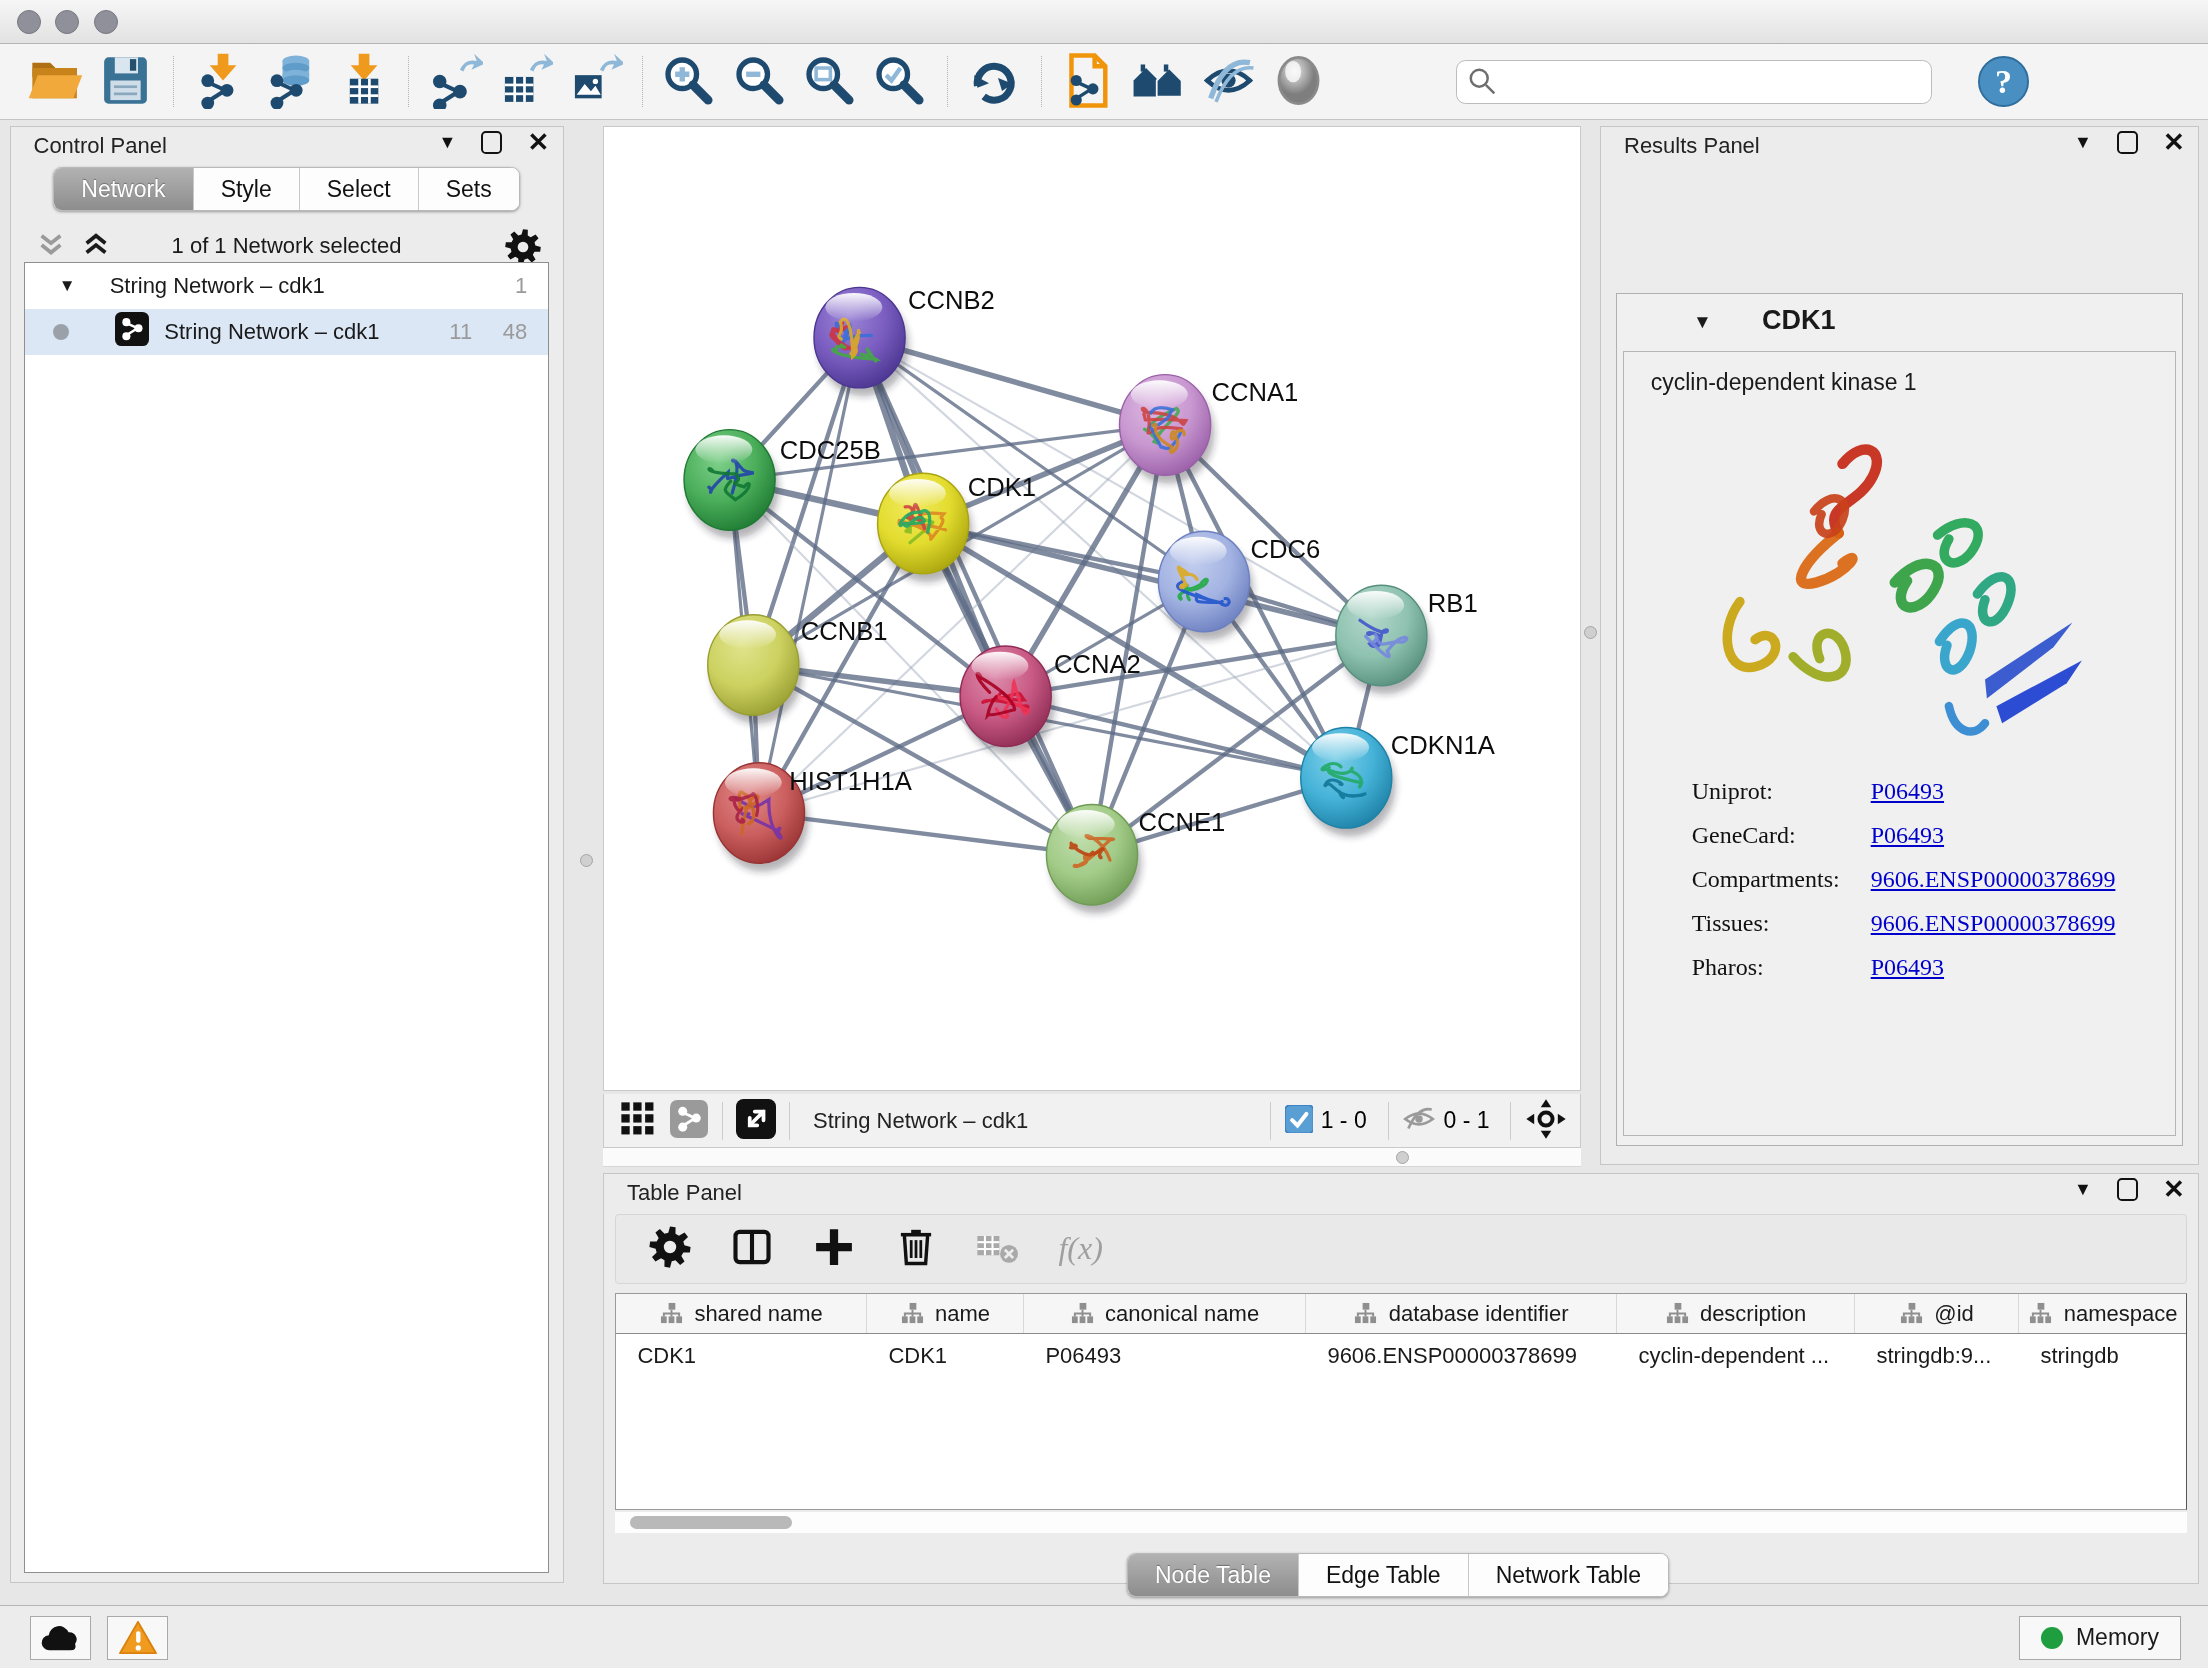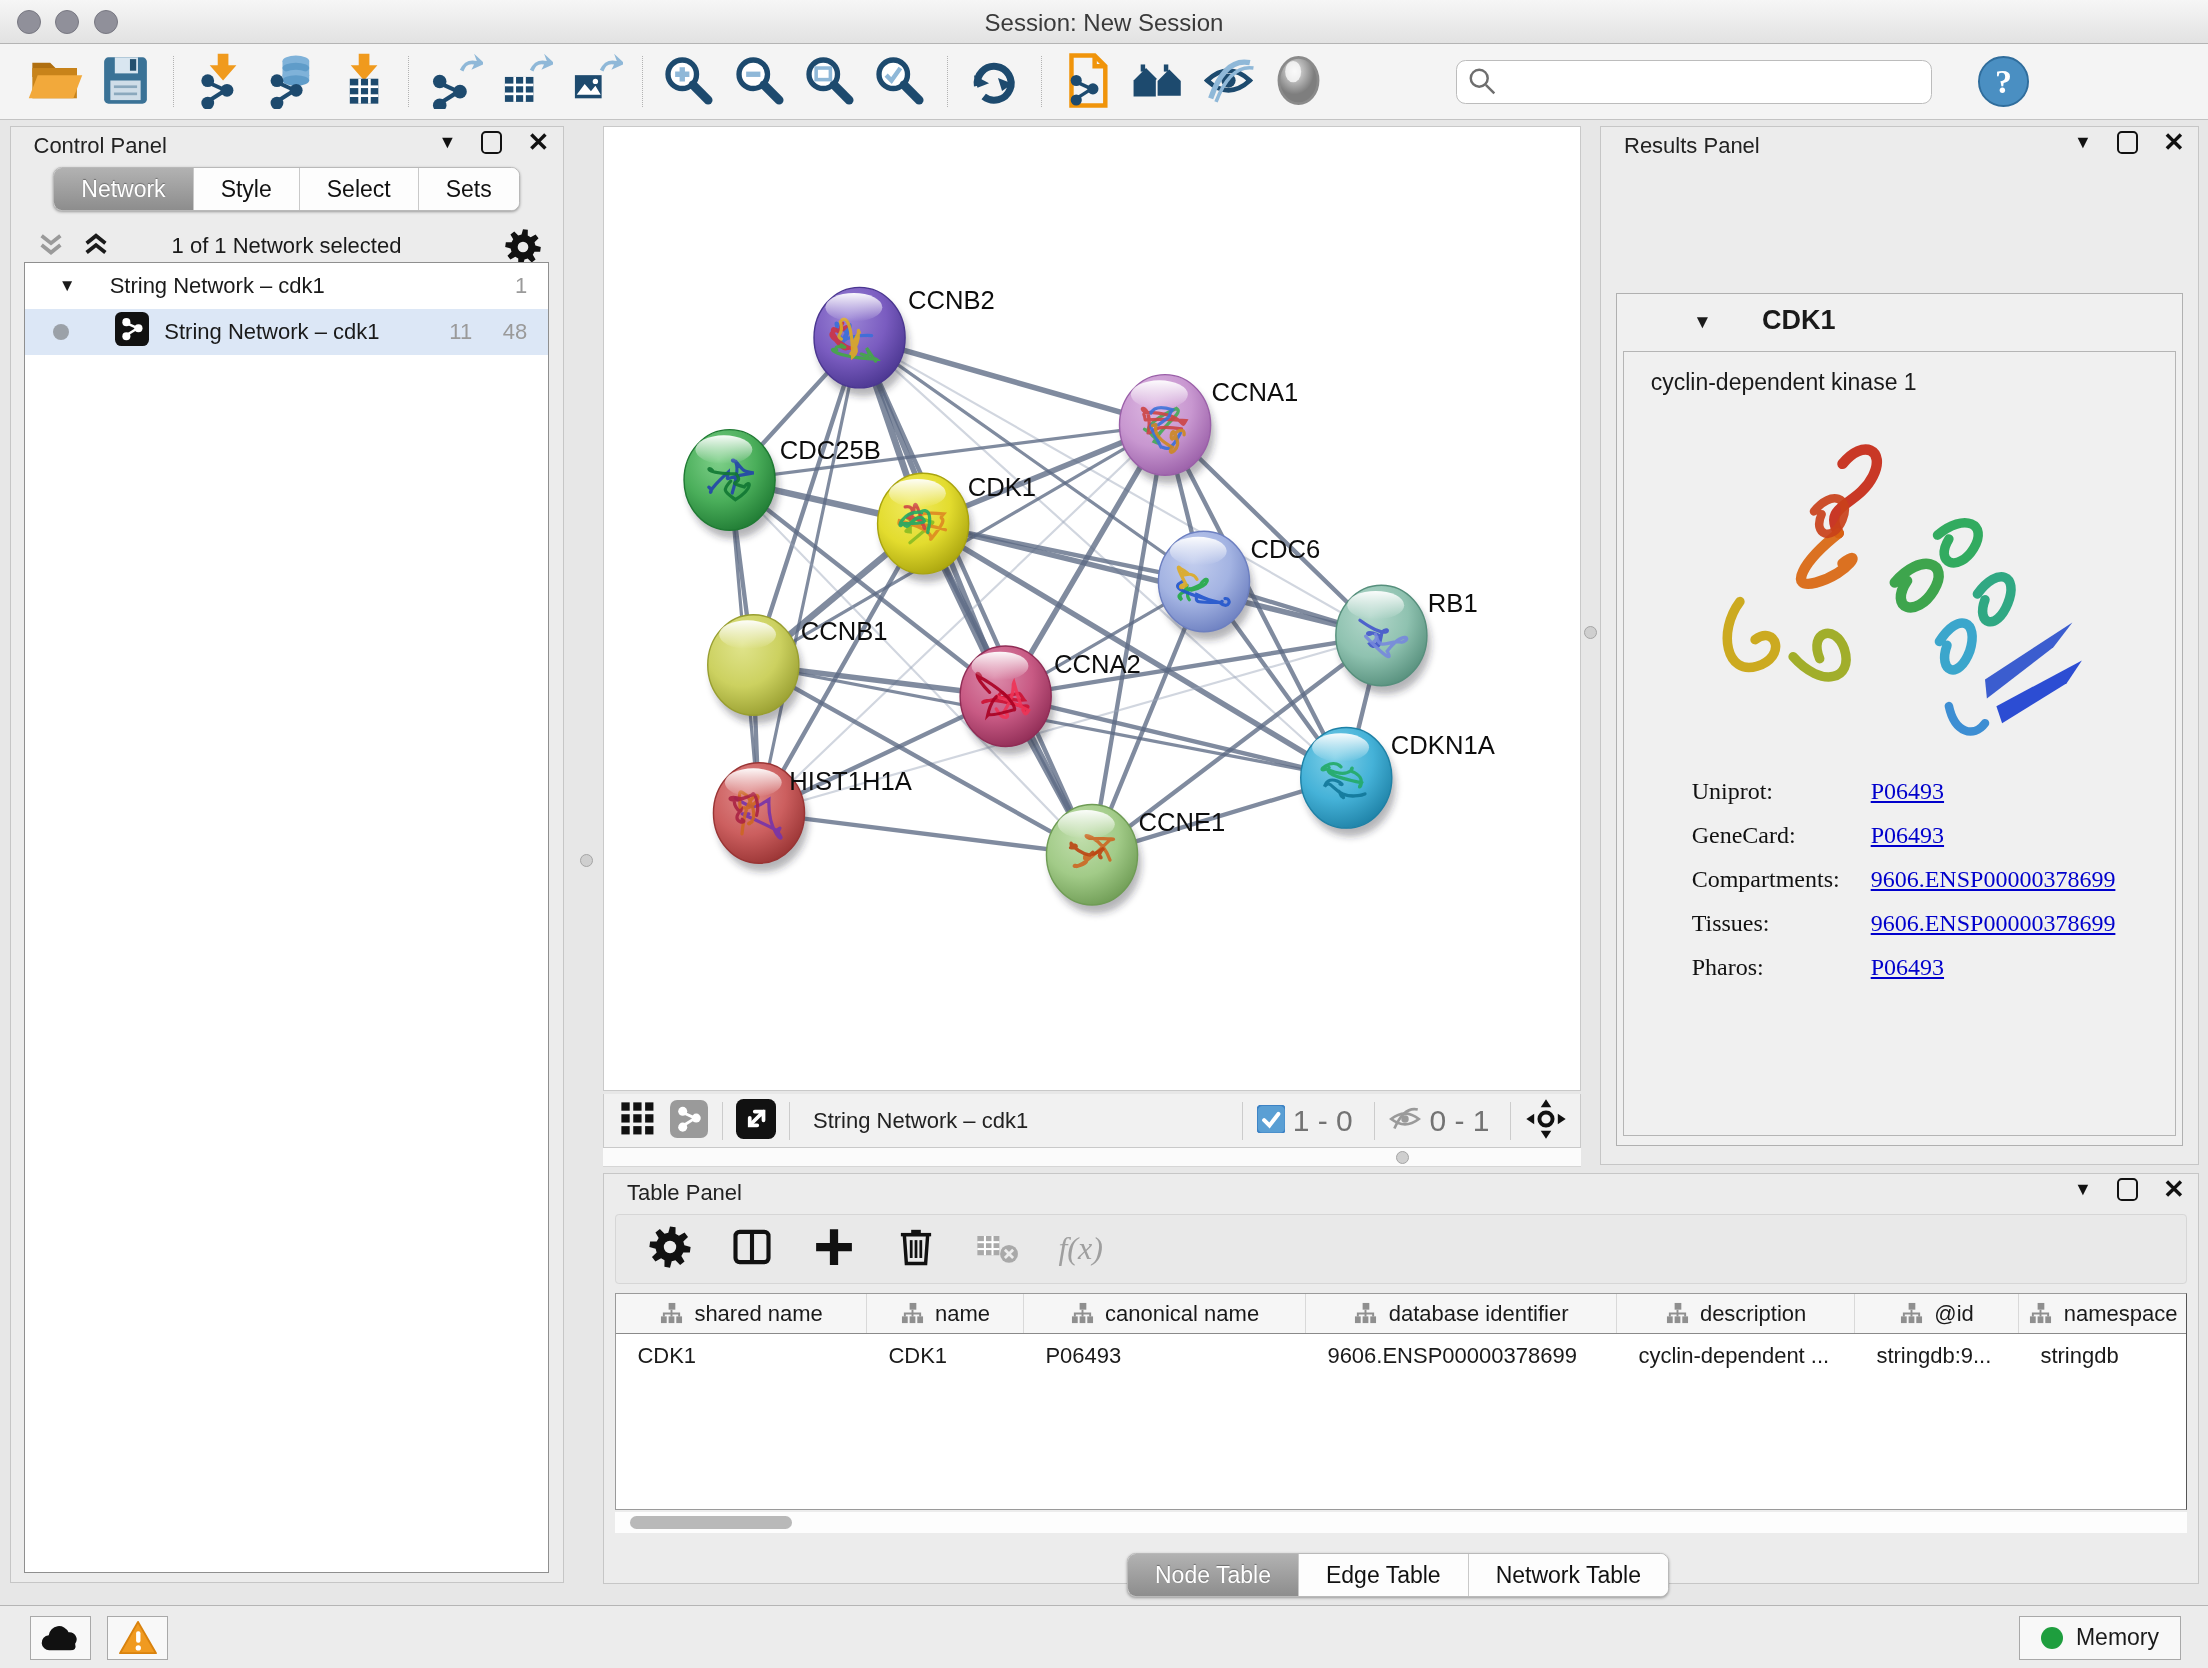--- a/index.html
+++ b/index.html
@@ -61,21 +61,21 @@
   .tr-n1 { position:absolute; right:76px; color:#9a9a9a; }
   .tr-n2 { position:absolute; right:21px; color:#9a9a9a; }
 
   
   .network-area { position:absolute; left:603px; top:126px; width:978px; height:1039px; }
   .net-canvas { width:978px; height:965px; background:#fff; border:1px solid #c9c9c9; }
   .net-toolbar { width:978px; height:54px; background:#f1f1f1; border:1px solid #c9c9c9; border-top:none;
     display:flex; align-items:center; }
   .nt-sep { width:1px; height:38px; background:#cccccc; margin:0 13.3px; }
   .nt-title { font-size:22px; color:#222; margin-left:9.5px; }
-  .nt-count { font-size:30px; color:#737373; margin:0 7.6px; }
+  .nt-count { font-size:23px; color:#000000; margin:0 7.6px; }
   .net-strip { width:978px; height:19px; background:#fbfbfb; border-bottom:1px solid #d6d6d6; position:relative; }
 
   .split-dot { position:absolute; width:13.3px; height:13.3px; border-radius:50%;
     background:#cfcfcf; border:1px solid #a5a5a5; }
 
   
   .results-panel { position:absolute; left:1600px; top:126px; width:599px; height:1039px;
     background:#ececec; border:1px solid #c6c6c6; }
   .rp-tab { text-align:center; margin-top:0px; }
   .rp-box1 { position:absolute; left:15px; right:15px; top:88px; height:79px;
@@ -125,21 +125,20 @@
 </style>
 </head>
 <body>
 
 <div class="titlebar">
   <div class="traffic">
     <span class="tl"></span>
     <span class="tl"></span>
     <span class="tl"></span>
   </div>
-  <div class="win-title">Session: New Session</div>
 </div>
 
 <div class="toolbar">
   <div id="toolbar-icons" style="display:flex;align-items:center;">
       <span class="tb-btn">
         <span><svg width="57" height="57" viewBox="0 0 64 64">
             <path d="M6 12 h20 l6 6 h24 v10 H6z" fill="#b06f10"></path>
             <rect x="6" y="18" width="50" height="34" fill="#c8831a"></rect>
             <path d="M2 52 L12 26 h50 L52 52z" fill="#f2a93b"></path>
           </svg></span>

